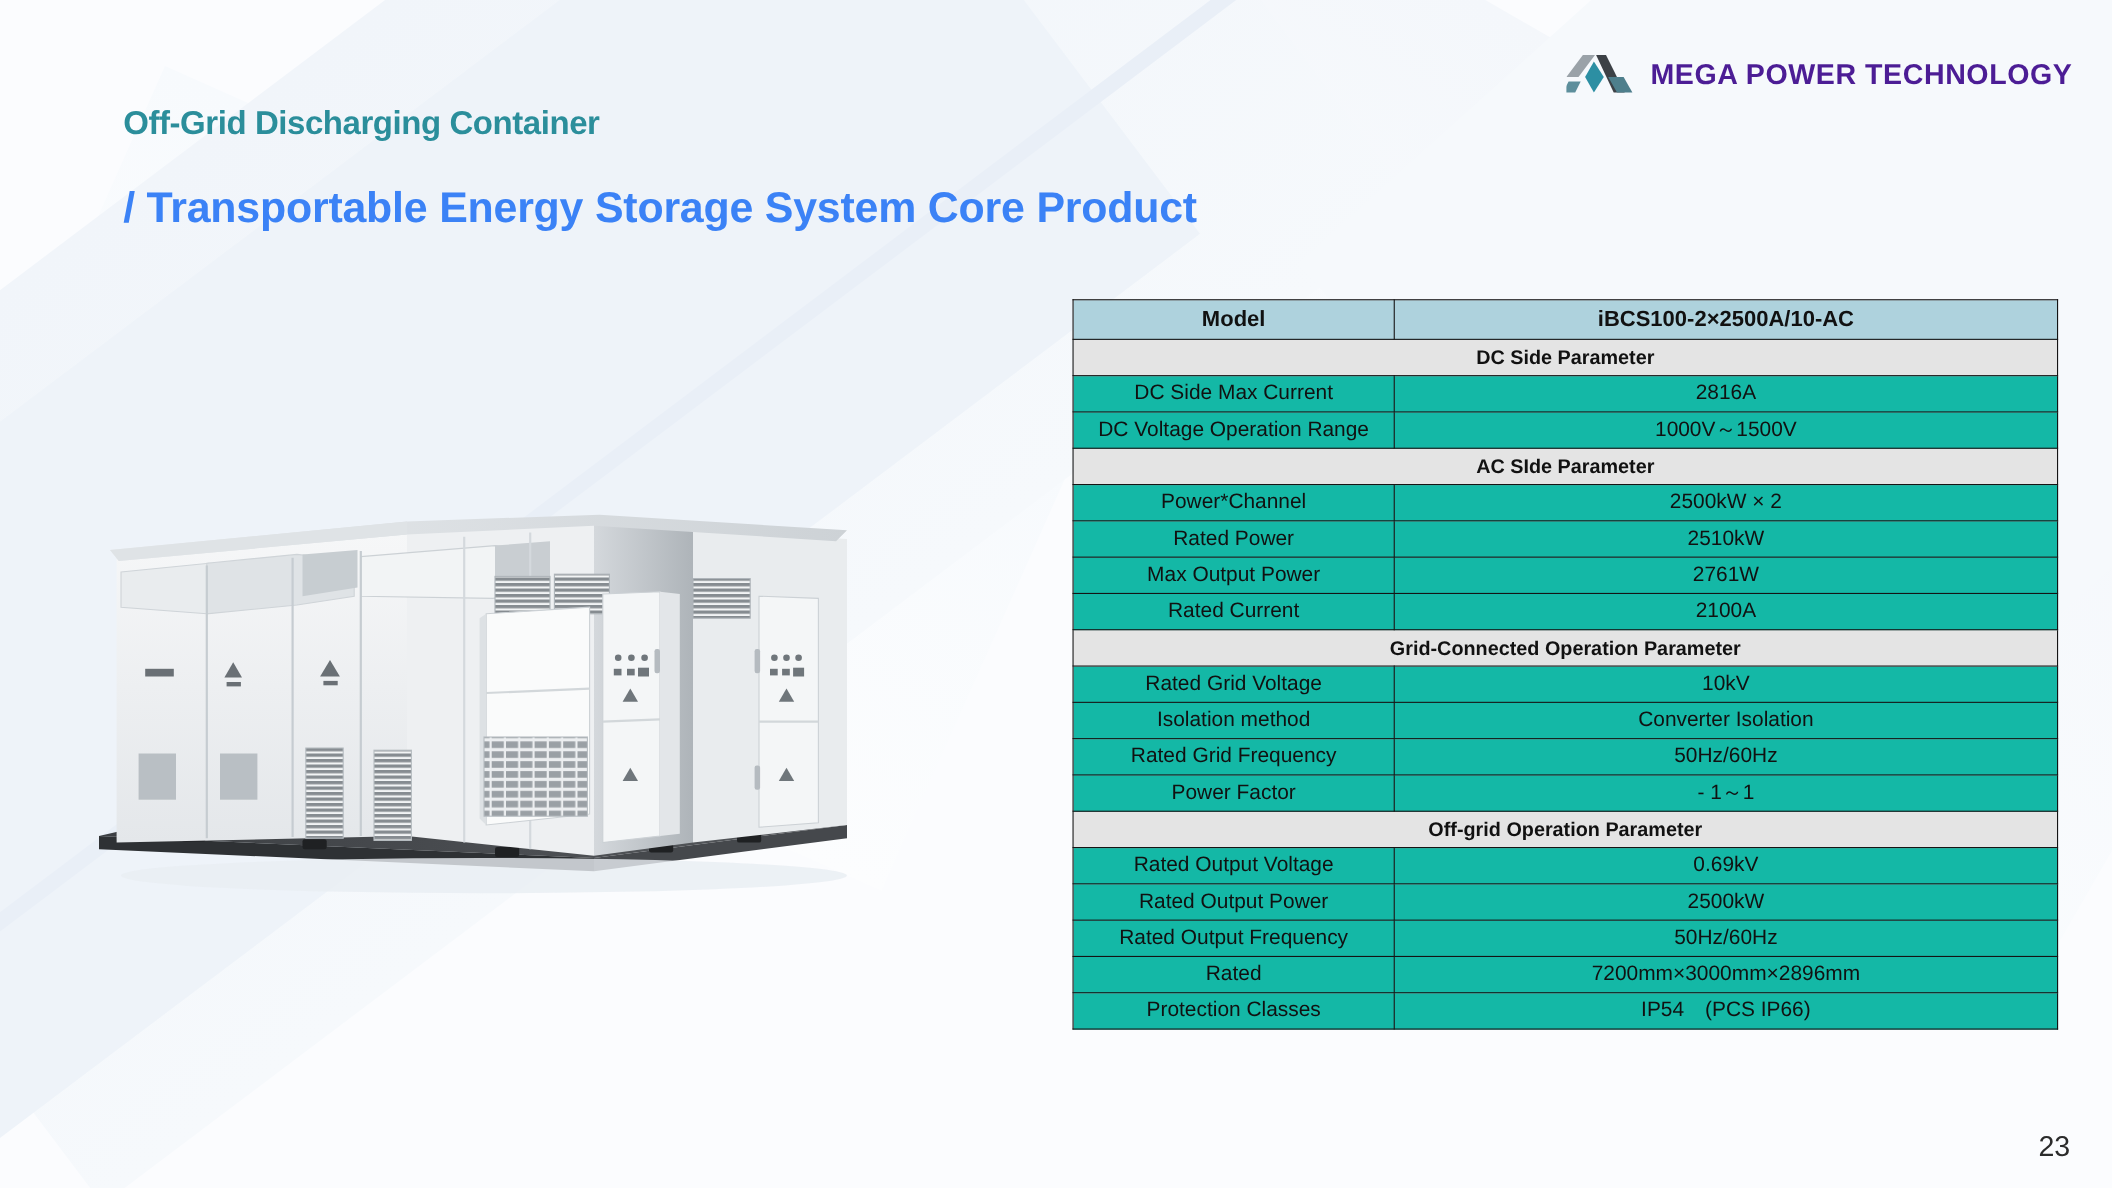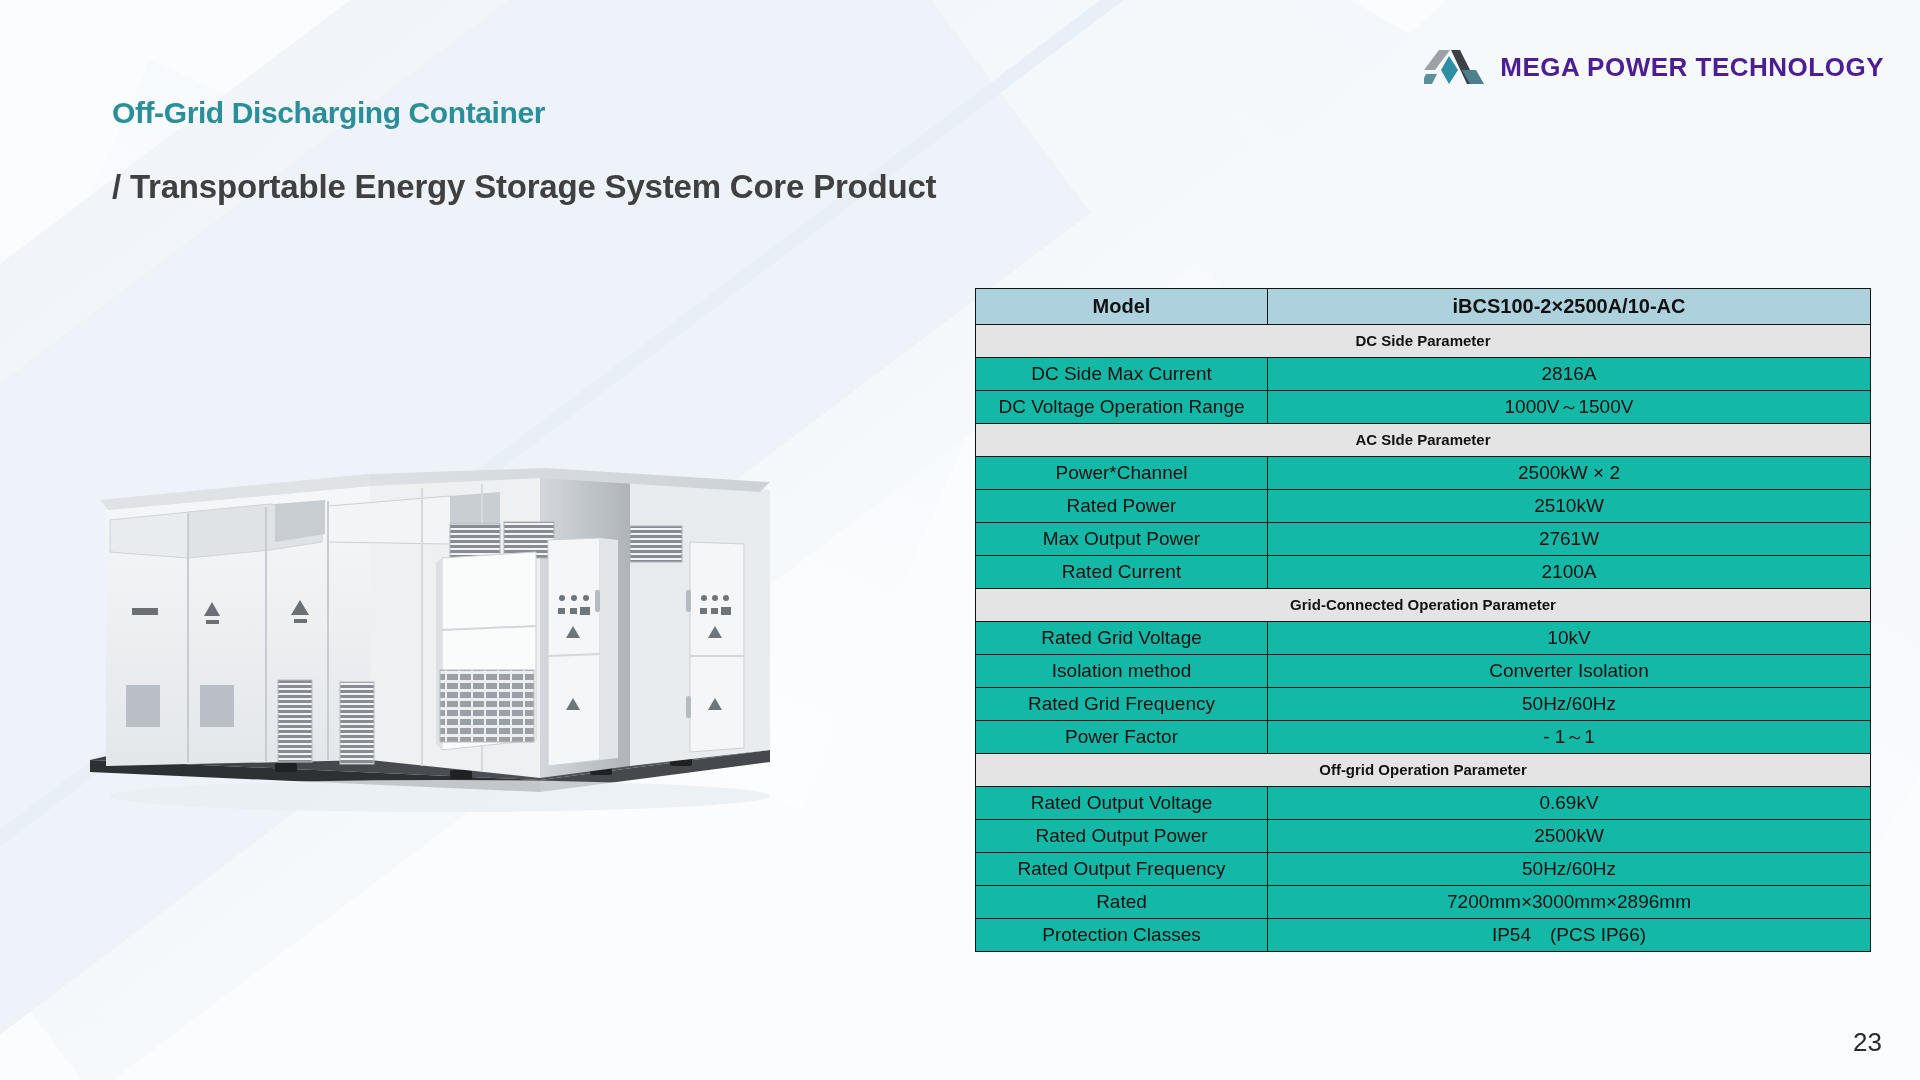--- a/index.html
+++ b/index.html
@@ -46,34 +46,34 @@
   
   .title {
     position: absolute; left: 112px; top: 96px;
     font-size: 30px; font-weight: bold; letter-spacing: -0.4px;
     color: #2b8e9b;
     font-family: "Liberation Sans", sans-serif;
     white-space: nowrap;
   }
   .subtitle {
     position: absolute; left: 112px; top: 168px;
-    font-size: 33px; font-weight: bold; letter-spacing: -0.2px;
-    color: #404040;
+    font-size: 39px; font-weight: bold; letter-spacing: -0.2px;
+    color: #3b82f6;
     font-family: "Liberation Sans", sans-serif;
     white-space: nowrap;
   }
 
   
   .product { position: absolute; left: 70px; top: 430px; width: 830px; height: 420px; }
   .product svg { width: 100%; height: 100%; display: block; }
 
   
   .spec-table {
     position: absolute;
-    left: 975px; top: 288px; width: 895px;
+    left: 975px; top: 272px; width: 895px;
     border-collapse: collapse;
     table-layout: fixed;
     font-family: "Liberation Sans", sans-serif;
     border-radius: 11px;
   }
   .spec-table col.c1 { width: 292px; }
   .spec-table col.c2 { width: 603px; }
   .spec-table td {
     border: 1.6px solid #141414;
     text-align: center;
@@ -86,21 +86,21 @@
   }
   .spec-table tr.model td {
     background: #aed2dd;
     font-weight: bold;
     font-size: 20px;
     height: 36px;
   }
   .spec-table tr.section td {
     background: #e4e4e4;
     font-weight: bold;
-    font-size: 15px;
+    font-size: 18px;
     height: 33px;
   }
   .spec-table td.two-line { line-height: 1.12; padding: 2px 6px; }
 
   
   .page-no {
     position: absolute; right: 38px; bottom: 22px;
     font-size: 26px; color: #2b2b2b;
     font-family: "Liberation Sans", sans-serif;
   }

